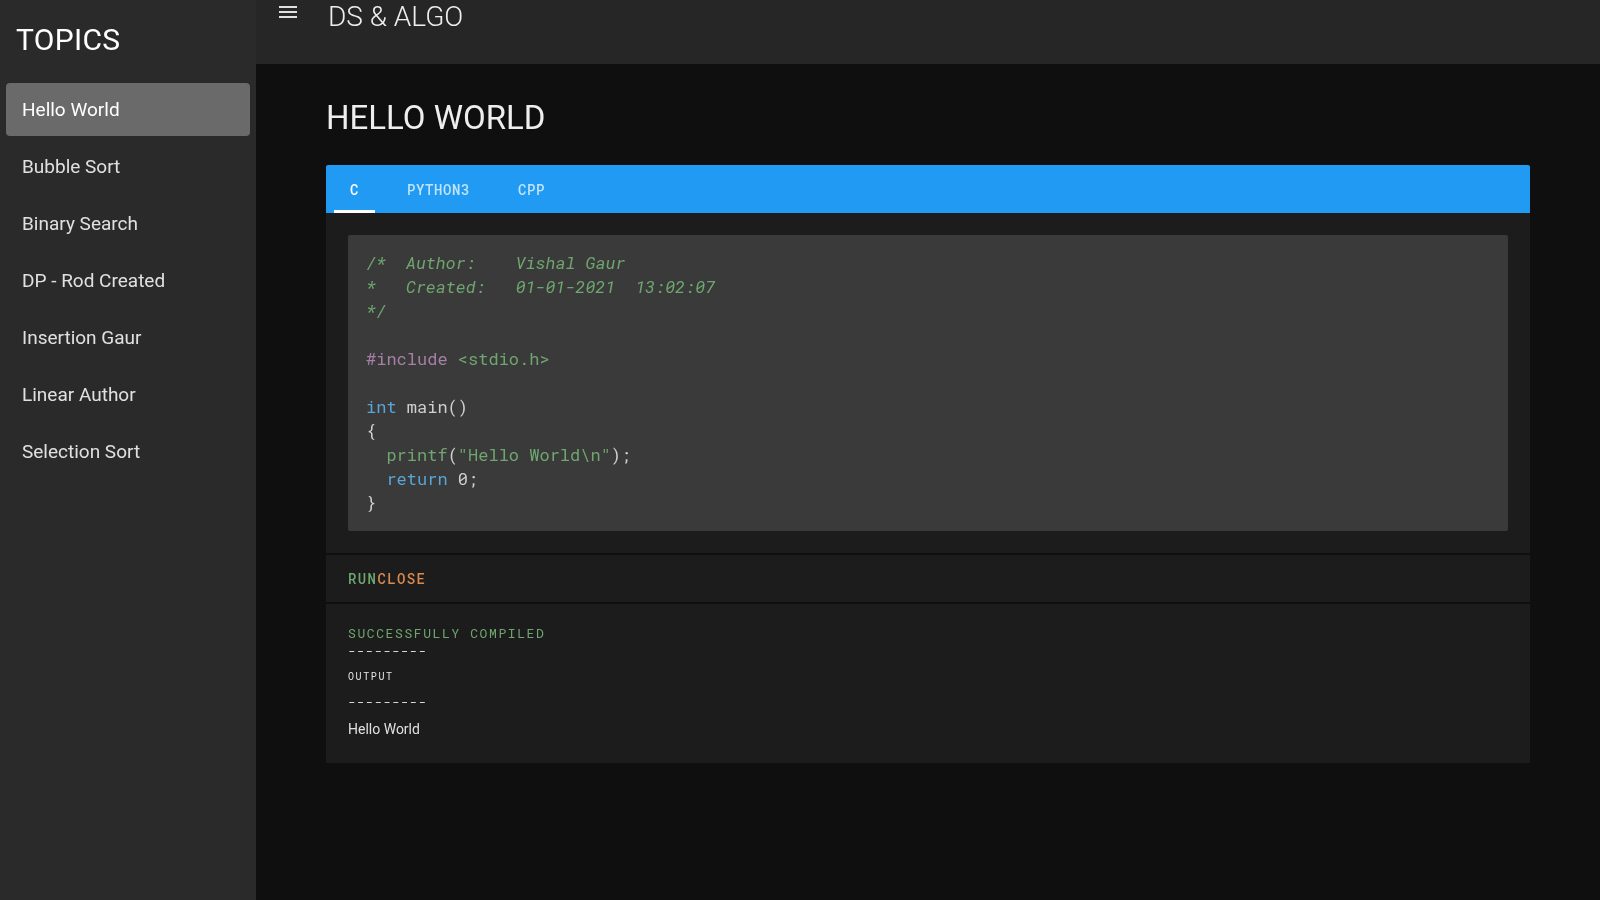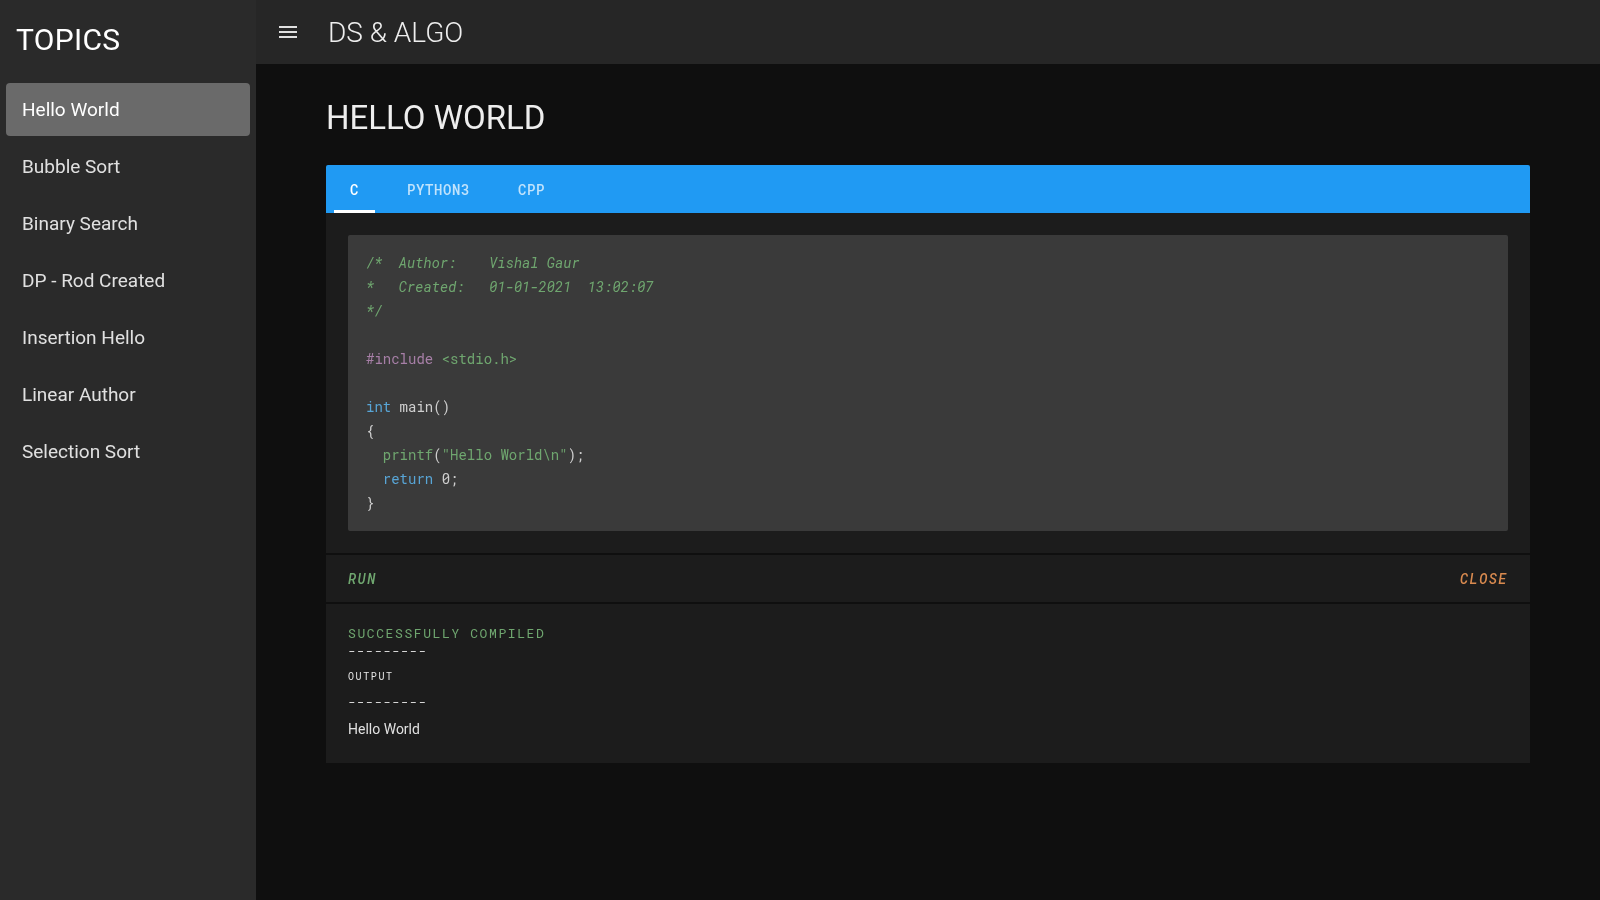--- a/index.html
+++ b/index.html
@@ -39,21 +39,21 @@
     background: #6a6a6a;
     color: #fff;
   }
 
   
   .main { flex: 1; display: flex; flex-direction: column; background: #0f0f0f; }
 
   .toolbar {
     height: 64px;
     background: #262626;
-    display: flex; align-items: center;
+    display: flex; align-items: flex-start;
     padding: 0 20px;
     gap: 28px;
   }
   .menu-icon { cursor: pointer; display: inline-flex; }
   .menu-icon svg { width: 24px; height: 24px; fill: #e0e0e0; }
   .toolbar-title { font-size: 28px; font-weight: 300; color: #eee; }
 
   .content { padding: 34px 70px 40px 70px; }
 
   .page-title {
@@ -90,40 +90,39 @@
 
   
   .code-card {
     background: #1c1c1c;
     padding: 22px;
   }
   pre.code {
     background: #3a3a3a;
     padding: 16px 18px;
     font-family: "Roboto Mono","Consolas",monospace;
-    font-size: 14px;
+    font-size: 17px;
     line-height: 24px;
     color: #cfcfcf;
     white-space: pre;
     border-radius: 2px;
   }
   .c-comment { color: #6fa66f; font-style: italic; }
   .c-keyword { color: #58a5d6; }
   .c-preproc { color: #a77fa7; }
   .c-string  { color: #6fa66f; }
   .c-func    { color: #6fa66f; }
   .c-include { color: #6fa66f; }
 
   
   .action-bar {
     background: #1c1c1c;
-    display: flex; align-items: center; justify-content: space-between;
+    display: flex; align-items: center; 
     padding: 14px 22px;
     margin-top: 2px;
-    font-style: italic;
   }
   .btn-run {
     color: #6fa66f;
     font-size: 14px;
     font-weight: 500;
     letter-spacing: 1.4px;
     cursor: pointer;
     font-family: "Roboto Mono","Consolas",monospace;
   }
   .btn-close {
@@ -161,21 +160,21 @@
 
 <div class="app">
 
   <aside class="sidebar">
     <div class="sidebar-header">TOPICS</div>
     <div id="topics">
         <div class="topic-item active">Hello World</div>
         <div class="topic-item">Bubble Sort</div>
         <div class="topic-item">Binary Search</div>
         <div class="topic-item">DP - Rod Created</div>
-        <div class="topic-item">Insertion Hello</div>
+        <div class="topic-item">Insertion Gaur</div>
         <div class="topic-item">Linear Author</div>
         <div class="topic-item">Selection Sort</div>
       </div>
   </aside>
 
   <div class="main">
     <div class="toolbar">
       <span class="menu-icon">
         <svg viewBox="0 0 24 24">
             <path d="M3 6h18v2H3V6zm0 5h18v2H3v-2zm0 5h18v2H3v-2z"></path>

